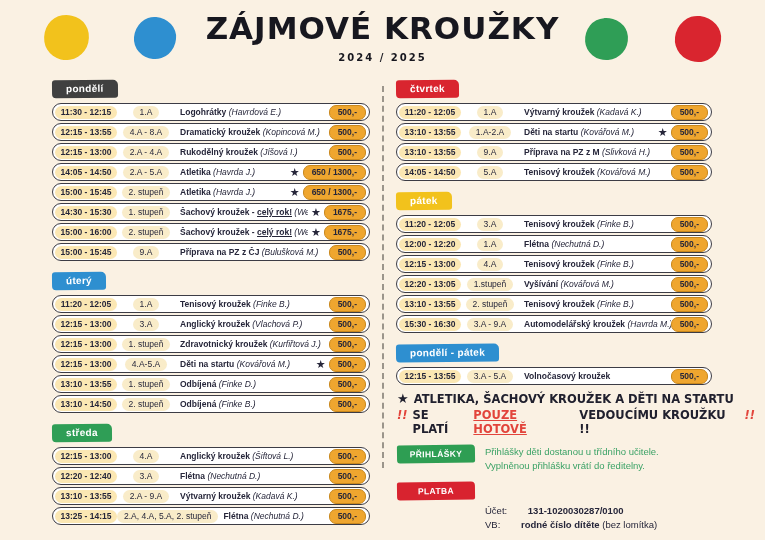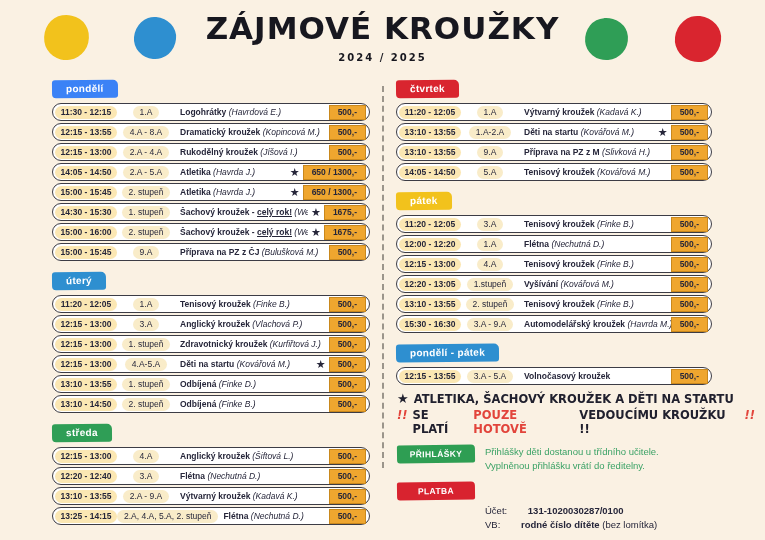--- a/index.html
+++ b/index.html
@@ -52,32 +52,32 @@
     border-radius:8px; font-weight:700; padding:1.5px 3px; color:#26263A;
   }
   .chip-class-wrap { min-width:58px; display:flex; justify-content:center; flex:none; }
   .chip-class { background:#F9ECC9; border-radius:8px; padding:1.5px 7px; }
   .activity { flex:1; margin-left:5px; overflow:hidden; }
   .act-name { font-weight:700; }
   .act-note { font-weight:700; text-decoration:underline; }
   .act-teacher { font-style:italic; }
   .row-star { font-size:11px; margin:0 3px; line-height:1; }
   .chip-price {
-    background:#EFA62F; border:1px solid #C9881D; border-radius:0;
+    background:#EFA62F; border:1px solid #C9881D; border-radius:7px;
     font-weight:700; padding:1.5px 8px; color:#26263A;
   }
 
   
   .notes { position:absolute; left:397px; top:391px; width:358px; }
   .warning-line { display:flex; align-items:baseline; gap:5px;
     font-family:"DejaVu Sans", sans-serif; font-weight:800;
     font-size:11.5px; color:#20202E; }
   .warning-line + .warning-line { margin-top:2px; }
   .warn-star { font-size:13px; }
-  .hotove{ color:#E2443B; }
+  .hotove{ color:#E2443B; text-decoration:underline; }
   .bang  { color:#E2443B; font-style:italic; }
 
   .info-row { display:flex; margin-top:9px; align-items:flex-start; }
   .info-badge {
     width:78px; flex:none; text-align:center; color:#fff; font-weight:700;
     font-size:8.5px; padding:4px 0; border-radius:2px 4px 2px 3px;
     letter-spacing:0.4px; transform:rotate(-0.8deg);
   }
   .badge-green { background:#2E9E53; }
   .badge-red   { background:#D8232F; }
@@ -97,21 +97,21 @@
   <span class="circle c2" style="background: rgb(46, 143, 208);"></span>
   <span class="circle c3" style="background: rgb(47, 158, 86);"></span>
   <span class="circle c4" style="background: rgb(217, 37, 47);"></span>
 
   <div class="title">ZÁJMOVÉ KROUŽKY</div>
   <div class="subtitle">2024 / 2025</div>
 
   <div class="divider"></div>
 
   <div class="col col-left">
-      <div class="section"><div class="day-badge" style="background: #3b82f6;">pondělí</div><div class="row">
+      <div class="section"><div class="day-badge" style="background: #404040;">pondělí</div><div class="row">
           <span class="chip-time">11:30 - 12:15</span>
           <span class="chip-class-wrap">
             <span class="chip-class">1.A</span>
           </span>
           <span class="activity"><span class="act-name">Logohrátky </span><span class="act-teacher">(Havrdová E.)</span></span>
           <span class="chip-price">500,-</span>
         </div><div class="row">
           <span class="chip-time">12:15 - 13:55</span>
           <span class="chip-class-wrap">
             <span class="chip-class">4.A - 8.A</span>

